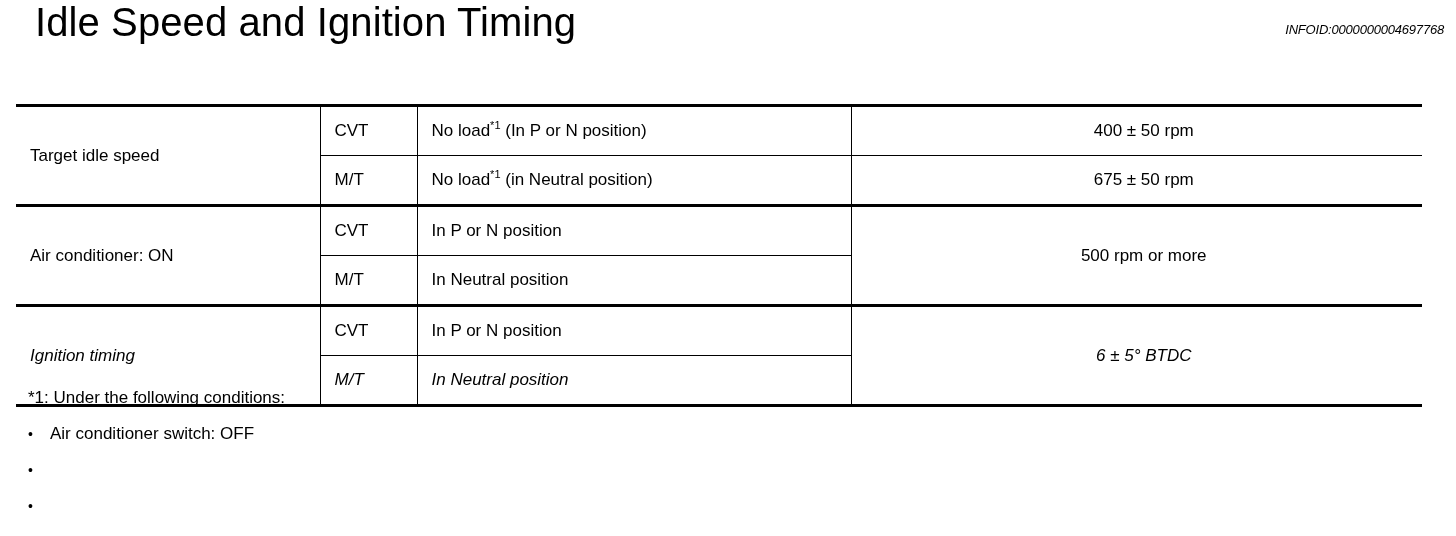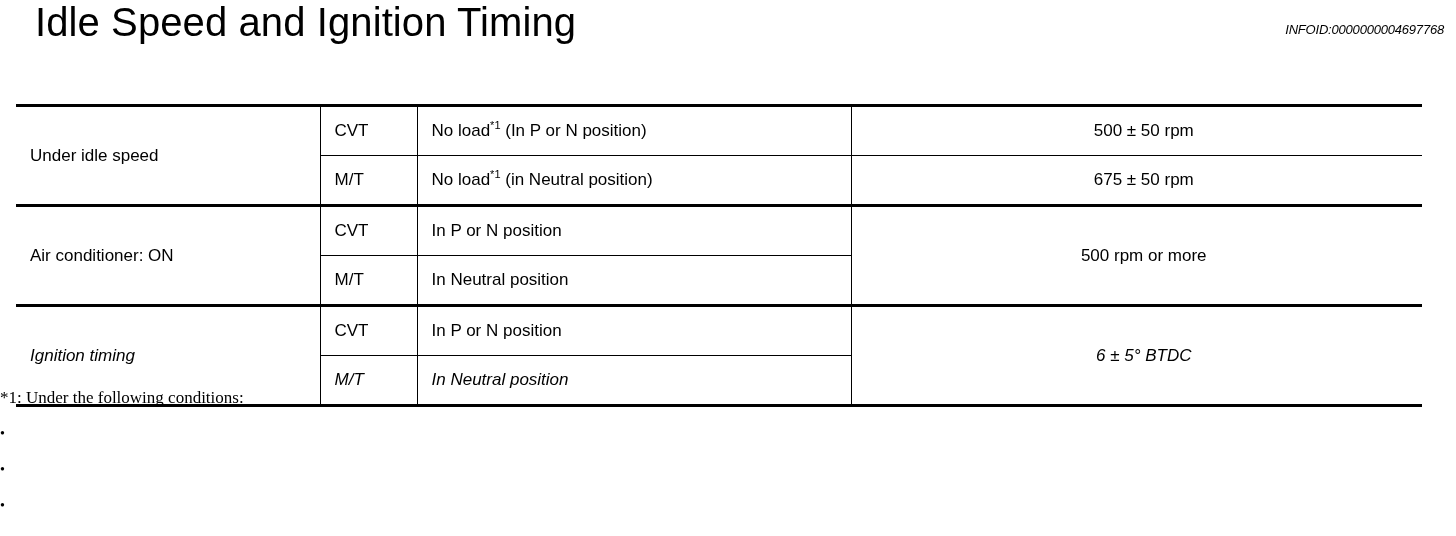--- a/index.html
+++ b/index.html
@@ -79,24 +79,23 @@
 
   sup.fn {
     font-size: 11px;
     vertical-align: super;
     line-height: 0;
   }
 
   
   .footnotes {
     position: absolute;
-    left: 0;
+    left: 28px;
     top: 380px;
     width: 1000px;
-    font-family: Liberation Serif, serif;
   }
   .fn-head {
     font-size: 17px;
     line-height: 36px;
     white-space: nowrap;
   }
   .fn-item {
     font-size: 17px;
     line-height: 36px;
     white-space: nowrap;
@@ -121,24 +120,24 @@
   <table class="spec">
     <colgroup>
       <col class="c-item">
       <col class="c-trans">
       <col class="c-cond">
       <col class="c-val">
     </colgroup>
     <tbody>
 
       <tr class="row-tall">
-        <td class="cell-item bt-thick" rowspan="2">Under idle speed</td>
+        <td class="cell-item bt-thick" rowspan="2">Target idle speed</td>
         <td class="cell-trans bt-thick bl-thin">CVT</td>
         <td class="cell-cond bt-thick bl-thin"><span>No load</span><sup class="fn">*1</sup><span> (In P or N position)</span></td>
-        <td class="cell-val bt-thick bl-thin">500 ± 50 rpm</td>
+        <td class="cell-val bt-thick bl-thin">400 ± 50 rpm</td>
       </tr>
       <tr class="row-tall">
         <td class="cell-trans bt-thin bl-thin">M/T</td>
         <td class="cell-cond bt-thin bl-thin"><span>No load</span><sup class="fn">*1</sup><span> (in Neutral position)</span></td>
         <td class="cell-val bt-thin bl-thin">675 ± 50 rpm</td>
       </tr>
 
       <tr class="row-tall">
         <td class="cell-item bt-thick" rowspan="2">Air conditioner: ON</td>
         <td class="cell-trans bt-thick bl-thin">CVT</td>
@@ -163,20 +162,21 @@
 
     </tbody>
   </table>
 </div>
 
 <div class="footnotes">
   <div class="fn-head">*1: Under the following conditions:</div>
 
   <div class="fn-item">
     <span class="fn-bullet">•</span>
+    <span>Air conditioner switch: OFF</span>
   </div>
 
   <div class="fn-item">
     <span class="fn-bullet">•</span>
   </div>
 
   <div class="fn-item">
     <span class="fn-bullet">•</span>
   </div>
 </div>

